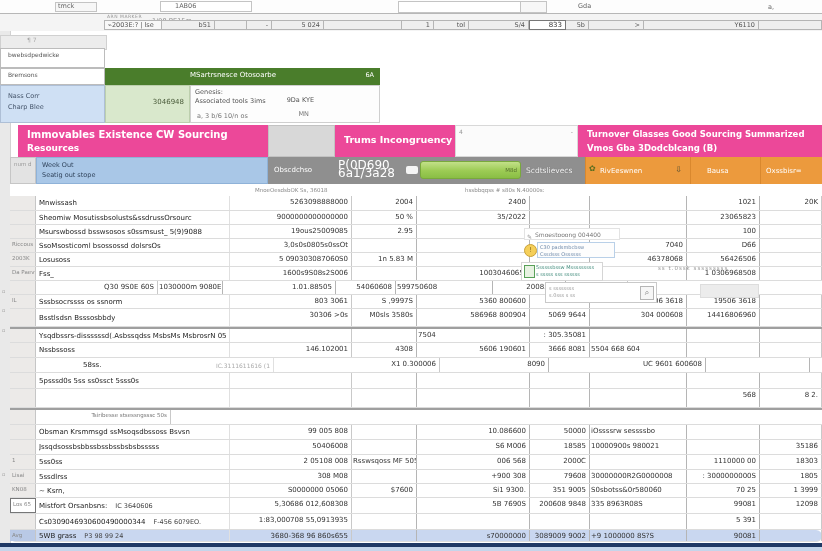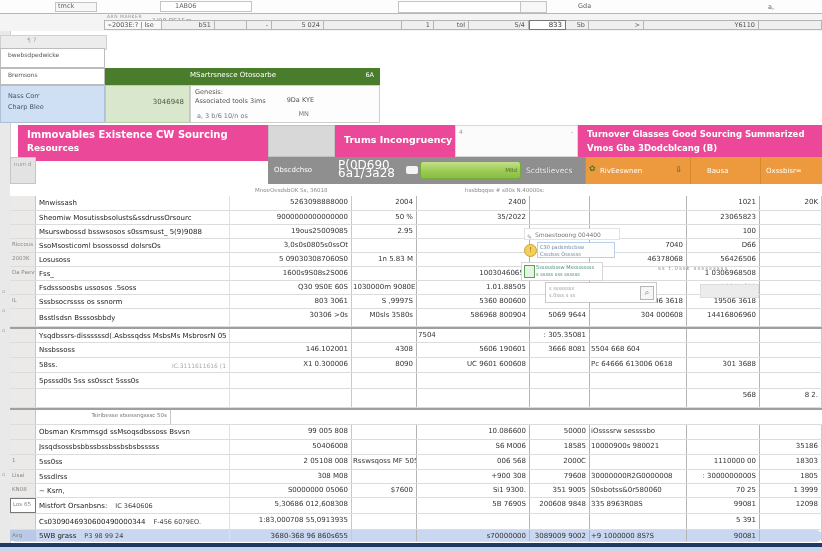--- a/index.html
+++ b/index.html
@@ -187,20 +187,24 @@
     <div class="gapcell">
       <span class="a">4</span>
       <span class="b">-</span>
     </div>
     <div class="banner right" style="left:578px;width:244px;">
       <span class="b1">Turnover Glasses Good Sourcing Summarized</span>
       <span class="b2">Vmos Gba 3Dodcblcang (B)</span>
     </div>
 
     <div class="hdr-gut">num d</div>
+    <div class="hdr-blue">
+      <span class="h1">Week Out</span>
+      <span class="h2">Seatig out stope</span>
+    </div>
     <div class="hdr-grey">
       <span class="g1">Obscdchso</span>
       <span class="g2">
         <span>P(0D690</span><br>
         <span>6a1/3a28</span>
       </span>
       <span class="bubble"></span>
       <span class="gbar">
         <span>M8d</span>
       </span>
@@ -297,23 +301,20 @@
           <div class="cell c1" style="width: 122px;">1600s9S08s2S006</div>
           <div class="cell c2" style="width: 65px;"></div>
           <div class="cell c3" style="width: 113px;">1003046065.</div>
           <div class="cell c4" style="width: 60px;">403-300.7686</div>
           <div class="cell c5" style="width: 97px;"></div>
           <div class="cell c6" style="width: 73px;">1 0306968508</div>
           <div class="cell c7" style="width: 62px;"></div>
         </div>
         <div class="trow" style="height: 14px;">
           <div class="gut"></div>
-          <div class="lab">
-            <span class="lt">Fsdsssoosbs ussosos .5soss</span>
-          </div>
           <div class="cell c1" style="width: 122px;">Q30 9S0E 60S</div>
           <div class="cell c2" style="width: 65px;">1030000m 9080E 8s</div>
           <div class="cell c3" style="width: 113px;">1.01.88505</div>
           <div class="cell c4" style="width: 60px;">54060608</div>
           <div class="cell c5 la" style="width: 97px;">599750608</div>
           <div class="cell c6" style="width: 73px;">20085680</div>
           <div class="cell c7" style="width: 62px;"></div>
         </div>
         <div class="trow" style="height: 14px;">
           <div class="gut">IL</div>
@@ -360,21 +361,21 @@
             <span class="lt">Nssbssoss</span>
           </div>
           <div class="cell c1" style="width: 122px;">146.102001</div>
           <div class="cell c2" style="width: 65px;">4308</div>
           <div class="cell c3" style="width: 113px;">5606 190601</div>
           <div class="cell c4" style="width: 60px;">3666 8081</div>
           <div class="cell c5 la" style="width: 97px;">5504 668 604</div>
           <div class="cell c6" style="width: 73px;"></div>
           <div class="cell c7" style="width: 62px;"></div>
         </div>
-        <div class="trow" style="height: 15px;">
+        <div class="trow" style="height: 15px; gap: 44px;">
           <div class="gut"></div>
           <div class="lab">
             <span class="lt">58ss.</span>
             <span class="mg">IC.3111611616 (1</span>
           </div>
           <div class="cell c1" style="width: 122px;">X1 0.300006</div>
           <div class="cell c2" style="width: 65px;">8090</div>
           <div class="cell c3" style="width: 113px;">UC 9601 600608</div>
           <div class="cell c4" style="width: 60px;"></div>
           <div class="cell c5 la" style="width: 97px;">Pc 64666 613006 0618</div>

